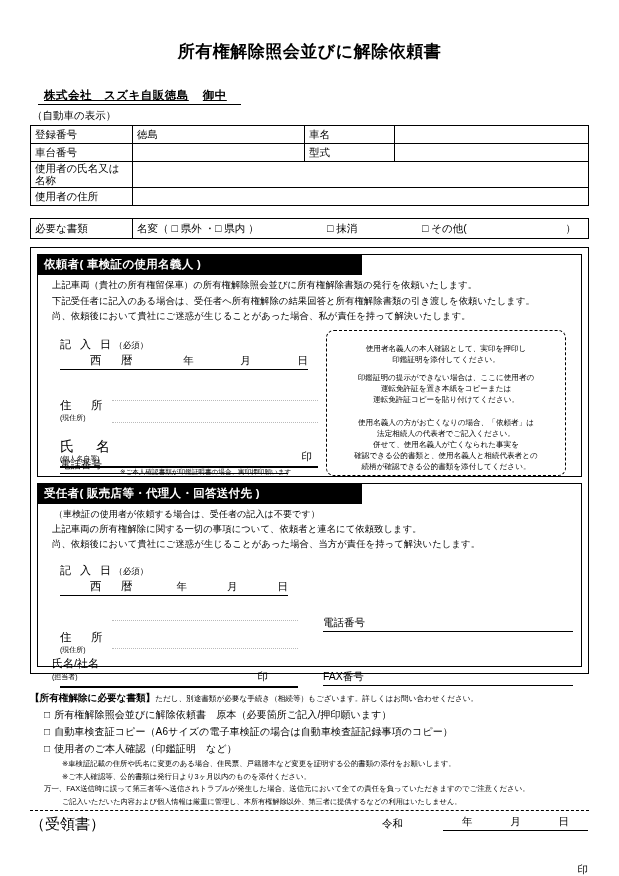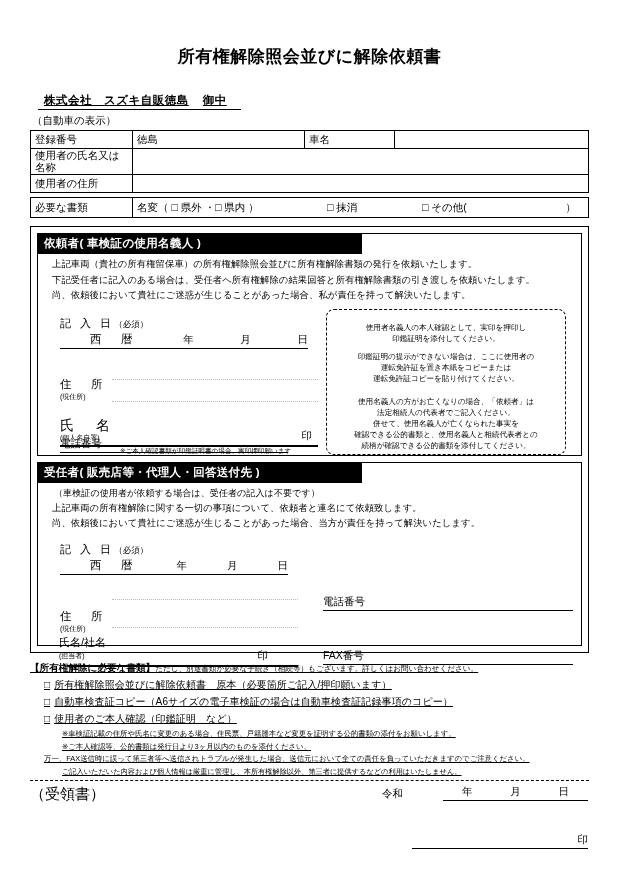--- a/index.html
+++ b/index.html
@@ -7,21 +7,21 @@
     margin: 0; padding: 0;
     background: #ffffff;
   }
   body {
     width: 619px; height: 876px;
     font-family: "Liberation Sans", "DejaVu Sans", sans-serif;
     color: #000;
     position: relative;
     overflow: hidden;
   }
-  .page { position: relative; width: 619px; height: 876px; padding: 9px 30px; }
+  .page { position: relative; width: 619px; height: 876px; padding: 4px 30px; }
 
   
   .doc-title {
     text-align: center;
     font-size: 17px;
     font-weight: bold;
     letter-spacing: 0.5px;
     padding-top: 36px;
     padding-bottom: 6px;
   }
@@ -58,21 +58,21 @@
   td.lbl { width: 102px; }
   td.val1 { width: 172px; }
   td.lbl2 { width: 90px; }
   td.val2 { }
   td.wide { }
 
   table.docs {
     width: 100%;
     border-collapse: collapse;
     table-layout: fixed;
-    margin-top: 4px;
+    margin-top: 12px;
     border-radius: 9px;
   }
   table.docs td {
     border: 1px solid #000;
     height: 20px;
     font-size: 10.5px;
     padding: 1px 4px;
     vertical-align: middle;
   }
   .need-opts { display: flex; align-items: center; font-size: 10.5px; }
@@ -160,26 +160,26 @@
   .dashed-box p.gap { margin-top: 12px; }
 
   
   .tru-area { position: relative; height: 112px; }
   .tru-left { position: absolute; left: 22px; top: 6px; width: 238px; }
   .tru-right { position: absolute; left: 285px; top: 58px; width: 250px; }
   .tru-right .line { border-bottom: 1.4px solid #000; padding-bottom:1px; margin-bottom: 34px;}
   .tru-right .line span { font-size: 10.5px; }
 
   .tru-addr { margin-top: 22px; position: relative; height: 38px; }
-  .tru-name { position: relative; height: 34px; margin-left: 7px; }
+  .tru-name { position: relative; height: 34px; }
   .tru-name-lbl { font-size: 11px; position: absolute; top: 0px; left: -8px; }
   .tru-name-sub { font-size: 7px; position: absolute; top: 16px; left: -8px; }
 
   
-  .req-docs { margin-top: 9px; text-decoration: underline; }
+  .req-docs { margin-top: 18px; }
   .req-docs .hdr { font-size: 9px; }
   .req-docs .hdr b { font-size: 9.6px; }
   .req-docs .hdr .thin { font-size: 7.6px; }
   .req-docs ul { list-style: none; margin: 3px 0 0 0; padding: 0 0 0 14px; }
   .req-docs li { font-size: 10px; margin-bottom: 3px; letter-spacing: 0.1px;}
   .req-docs li .cb { margin-right: 4px; }
   .notes { padding-left: 32px; margin-top: 1px; }
   .notes div { font-size: 7.4px; margin-bottom: 3px; line-height: 1.3; }
   .notes div.wide { padding-left: 0px; }
   .privacy { padding-left: 32px; font-size: 7.2px; margin-top: 3px; margin-bottom: 3px;}
@@ -211,20 +211,26 @@
   </div>
 
   <div class="sub-label">（自動車の表示）</div>
 
   <table class="vehicle">
     <tbody>
         <tr>
       <td class="lbl">登録番号</td>
       <td class="val1">徳島</td>
       <td class="lbl2">車名</td>
+      <td class="val2"></td>
+    </tr>
+    <tr>
+      <td class="lbl">車台番号</td>
+      <td class="val1"></td>
+      <td class="lbl2">型式</td>
       <td class="val2"></td>
     </tr>
     <tr>
       <td class="lbl">使用者の氏名又は名称</td>
       <td class="wide" colspan="3"></td>
     </tr>
     <tr>
       <td class="lbl">使用者の住所</td>
       <td class="wide" colspan="3"></td>
     </tr>

